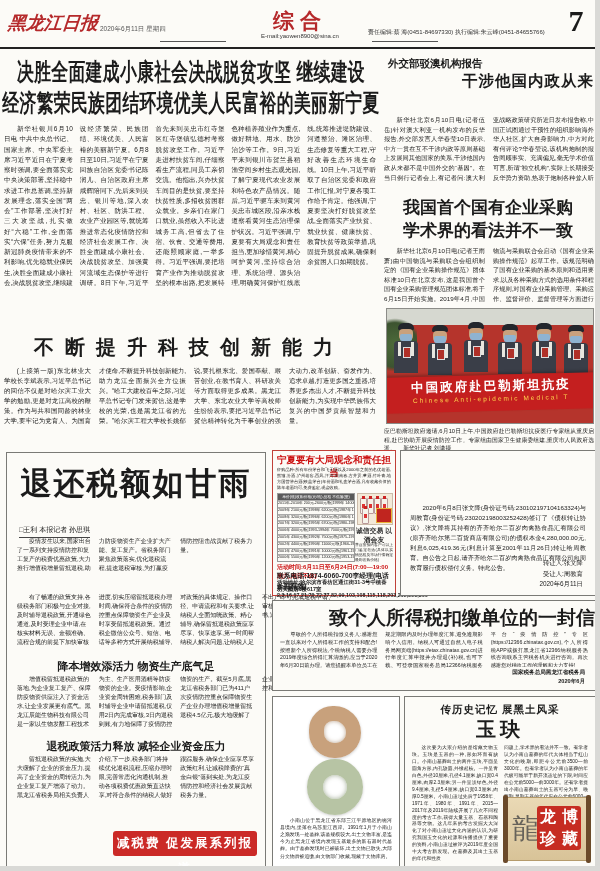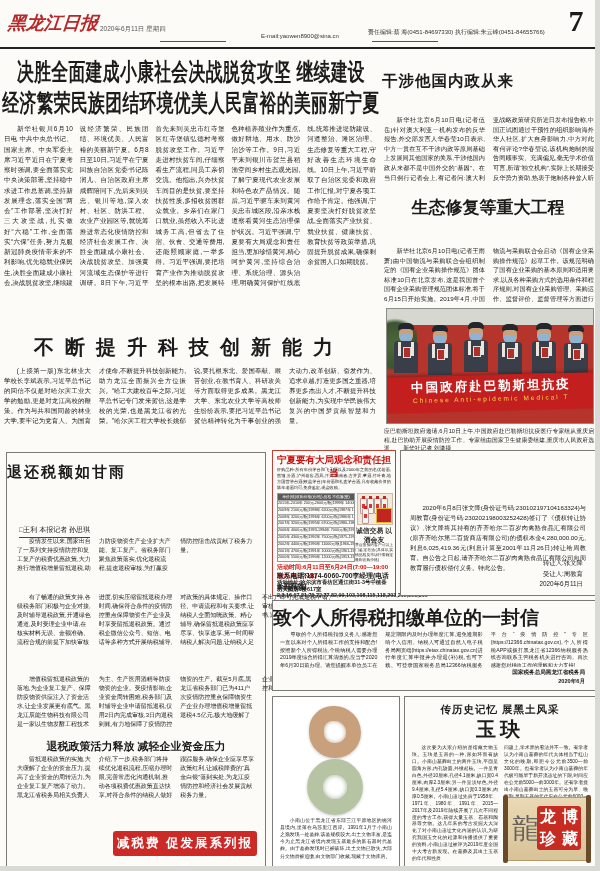--- a/index.html
+++ b/index.html
@@ -23,21 +23,21 @@
   .header-rule{left:0;top:47px;width:595px;height:2px;background:#222;}
 
   
   .lead-h{left:2px;top:56px;width:540px;transform:scaleX(0.70);transform-origin:0 0;
           font-size:24px;font-weight:bold;line-height:31px;text-align:center;letter-spacing:0.5px;}
   .lead-body{left:4px;top:124px;width:372px;height:208px;column-count:5;column-gap:7px;
              font-size:6.5px;line-height:1.58;text-indent:2em;}
 
   
   .kick{left:388px;top:57px;width:204px;font-size:10.5px;font-weight:bold;}
-  .dip-h{left:382px;top:71px;width:212px;font-size:15.5px;font-weight:bold;line-height:20px;text-align:left;letter-spacing:1px;}
+  .dip-h{left:382px;top:71px;width:212px;font-size:15.5px;font-weight:bold;line-height:20px;text-align:right;letter-spacing:1px;}
   .dip-body{left:384px;top:115px;width:210px;height:76px;column-count:2;column-gap:8px;
             font-size:6.2px;line-height:1.55;text-indent:2em;}
   .proc-h{left:382px;top:196px;width:212px;font-size:17px;font-weight:bold;line-height:23px;text-align:center;}
   .proc-body{left:384px;top:246px;width:210px;height:60px;column-count:2;column-gap:8px;
              font-size:6.2px;line-height:1.55;text-indent:2em;}
 
   
   .photo{left:386px;top:308px;width:206px;height:114px;background:#b5342c;overflow:hidden;border:1px solid #8c8c88;}
   .photo-ceiling{left:0;top:0;width:206px;height:16px;background:#d6d8d0;}
   .photo-plant{left:-14px;top:6px;width:44px;height:60px;background:radial-gradient(circle,#4d6b3a 0%,#3c5330 60%,transparent 72%);}
@@ -56,21 +56,21 @@
   .cap-credit{margin-left:6px;color:#222;}
 
   
   .sci-h{left:0;top:334px;width:378px;font-size:20px;font-weight:bold;letter-spacing:11px;text-align:center;}
   .sci-body{left:4px;top:366px;width:372px;height:80px;column-count:4;column-gap:8px;
             font-size:6.4px;line-height:1.55;text-indent:2em;}
 
   
   .boxed{border:1px solid #7a7a76;background:#fcfbf7;}
   .tax-box{left:6px;top:452px;width:258px;height:413px;}
-  .tax-h{position:absolute;left:0;width:258px;font-size:15px;font-weight:bold;letter-spacing:2px;}
+  .tax-h{position:absolute;left:0;width:258px;font-size:31px;font-weight:bold;text-align:center;letter-spacing:2px;}
   .tax-byline{position:absolute;left:12px;top:72px;font-size:7px;border-bottom:1px solid #444;padding-bottom:2px;}
   .tax-intro{position:absolute;left:10px;top:84px;width:238px;height:36px;column-count:3;column-gap:7px;
              font-size:6px;line-height:1.5;text-indent:2em;}
   .tax-sub{position:absolute;left:0;width:258px;font-size:11px;font-weight:bold;text-align:center;}
   .tax-sec{position:absolute;left:10px;width:238px;column-count:3;column-gap:7px;
            font-size:6px;line-height:1.5;text-indent:2em;}
   .tax-banner{position:absolute;left:106px;top:378px;width:144px;height:25px;background:#cb2a27;border-radius:3px;
               color:#fff;font-weight:bold;font-size:12.5px;text-align:center;line-height:25px;letter-spacing:2px;}
 
   
@@ -93,21 +93,21 @@
   .mt-route{position:absolute;left:4px;top:134px;width:114px;font-size:5.4px;font-weight:bold;line-height:1.35;}
 
   
   .debt-box{left:400px;top:450px;width:194px;height:144px;}
   .debt-h{position:absolute;left:0;top:8px;width:194px;font-size:15px;font-weight:bold;text-align:center;line-height:20px;}
   .debt-body{position:absolute;left:9px;top:52px;width:176px;font-size:6.2px;line-height:1.62;text-indent:2em;text-align:justify;}
   .debt-sign{position:absolute;right:12px;bottom:6px;font-size:6.4px;line-height:1.6;text-align:right;}
 
   
   .letter-box{left:272px;top:600px;width:322px;height:89px;}
-  .letter-h{position:absolute;left:0;top:4px;width:322px;font-size:19px;font-weight:bold;text-align:left;}
+  .letter-h{position:absolute;left:0;top:4px;width:322px;font-size:19px;font-weight:bold;text-align:right;}
   .letter-body{position:absolute;left:7px;top:30px;width:308px;height:54px;column-count:3;column-gap:8px;
                font-size:5.2px;line-height:1.5;text-indent:2em;text-align:justify;}
   .letter-sign{position:absolute;right:8px;bottom:4px;font-size:5.6px;font-weight:bold;text-align:right;
                background:#fcfbf7;padding:1px 2px;line-height:1.5;}
 
   
   .jade-box{left:272px;top:696px;width:126px;height:170px;background:#fff;}
   .ring{position:absolute;border-radius:50%;}
   .ring1{left:36px;top:9px;width:22px;height:22px;border:15px solid #c8a17c;border-radius:47% 53% 50% 50%;
          box-shadow:inset 0 0 4px rgba(120,80,40,.5),0 1px 3px rgba(0,0,0,.2);}
@@ -131,40 +131,43 @@
         display:grid;grid-template-columns:1fr 1fr;align-items:center;justify-items:center;
         color:#fff;font-weight:bold;font-size:16px;font-family:"Liberation Serif","DejaVu Serif",serif;}
 </style>
 </head>
 <body>
 
 <div class="page">
 
   <div class="abs masthead">黑龙江日报</div>
   <div class="abs dateline">2020年6月11日 星期四</div>
+  <div class="abs section-name">综合</div>
   <div class="abs section-email">E-mail:yaowen8900@sina.cn</div>
   <div class="abs hline-center" style="left:160px;width:66px;"></div>
   <div class="abs hline-center" style="left:372px;width:66px;"></div>
   <div class="abs editors">责任编辑:蔡 海(0451-84697330)  执行编辑:朱云峰(0451-84655766)</div>
   <div class="abs pageno">7</div>
   <div class="abs header-rule"></div>
 
   <div class="abs lead-h">
     <div>决胜全面建成小康社会决战脱贫攻坚 继续建设</div>
     <div>经济繁荣民族团结环境优美人民富裕的美丽新宁夏</div>
   </div>
   <div class="abs lead-body j">新华社银川6月10日电 中共中央总书记、国家主席、中央军委主席习近平近日在宁夏考察时强调,要全面落实党中央决策部署,坚持稳中求进工作总基调,坚持新发展理念,落实全国“两会”工作部署,坚决打好三大攻坚战,扎实做好“六稳”工作,全面落实“六保”任务,努力克服新冠肺炎疫情带来的不利影响,优先稳就业保民生,决胜全面建成小康社会,决战脱贫攻坚,继续建设经济繁荣、民族团结、环境优美、人民富裕的美丽新宁夏。6月8日至10日,习近平在宁夏回族自治区党委书记陈润儿、自治区政府主席咸辉陪同下,先后来到吴忠、银川等地,深入农村、社区、防洪工程、农业产业园区等,就统筹推进常态化疫情防控和经济社会发展工作、决胜全面建成小康社会、决战脱贫攻坚、加强黄河流域生态保护等进行调研。8日下午,习近平首先来到吴忠市红寺堡区红寺堡镇弘德村考察脱贫攻坚工作。习近平走进村扶贫车间,仔细察看生产流程,同员工亲切交流。他指出,兴办扶贫车间目的是扶贫,要坚持扶贫性质,多招收贫困群众就业。乡亲们在家门口就业,虽然收入不比进城务工高,但省去了住宿、伙食、交通等费用,还能照顾家庭,一举多得。习近平强调,要把培育产业作为推动脱贫攻坚的根本出路,把发展特色种植养殖业作为重点,做好耕地、用水、防沙治沙等工作。9日,习近平来到银川市贺兰县稻渔空间乡村生态观光园,了解宁夏现代农业发展和特色农产品情况。随后,习近平驱车来到黄河吴忠市城区段,沿亲水栈道察看黄河生态治理保护状况。习近平强调,宁夏要有大局观念和责任担当,更加珍惜黄河,精心呵护黄河,坚持综合治理、系统治理、源头治理,明确黄河保护红线底线,统筹推进堤防建设、河道整治、滩区治理、生态修复等重大工程,守好改善生态环境生命线。10日上午,习近平听取了自治区党委和政府工作汇报,对宁夏各项工作给予肯定。他强调,宁夏要坚决打好脱贫攻坚战,全面落实产业扶贫、就业扶贫、健康扶贫、教育扶贫等政策举措,巩固提升脱贫成果,确保剩余贫困人口如期脱贫。</div>
 
+  <div class="abs kick">外交部驳澳机构报告</div>
   <div class="abs dip-h">
     <div>干涉他国内政从来</div>
   </div>
   <div class="abs dip-body j">新华社北京6月10日电(记者伍岳)针对澳大利亚一机构发布的反华报告,外交部发言人华春莹10日表示,中方一贯在互不干涉内政等原则基础上发展同其他国家的关系,干涉他国内政从来都不是中国外交的“基因”。在当日例行记者会上,有记者问:澳大利亚战略政策研究所近日发布报告称,中国正试图通过干预性的组织影响海外华人社区,扩大自身影响力,中方对此有何评论?华春莹说,该机构炮制的报告罔顾事实、充满偏见,毫无学术价值可言,所谓“独立机构”,实际上长期接受反华势力资助,热衷于炮制各种耸人听闻的反华“报告”,早已成为国际社会的笑柄。</div>
 
   <div class="abs proc-h">
-    <div>生态修复等重大工程</div>
+    <div>我国首个国有企业采购</div>
+    <div>学术界的看法并不一致</div>
   </div>
   <div class="abs proc-body j">新华社北京6月10日电(记者王雨萧)由中国物流与采购联合会组织制定的《国有企业采购操作规范》团体标准10日在北京发布,这是我国首个国有企业采购管理规范团体标准,将于6月15日开始实施。2019年4月,中国物流与采购联合会启动《国有企业采购操作规范》起草工作。该规范明确了国有企业采购的基本原则和适用要求,以及各种采购方式的选用条件和程序规则,对国有企业采购管理、采购运作、监督评价、监督管理等方面进行了规范,是企业采购管理和监督体系建设的指导文件,二者互为补充,配套使用,共同构建国有企业采购管理和操作的制度体系。</div>
 
   <div class="abs photo">
     <div class="abs photo-ceiling"></div>
     <div class="abs photo-plant"></div>
     <div class="abs person" style="left:6px;top:14px;">
         <div class="cap"></div>
         <div class="face"></div>
         <div class="mask"></div>
@@ -229,20 +232,21 @@
   </div>
 
   <div class="abs sci-h">不断提升科技创新能力</div>
   <div class="abs sci-body j">(上接第一版)东北林业大学校长李斌表示,习近平总书记的回信不仅是对哈尔滨工业大学的勉励,更是对龙江高校的鞭策。作为与共和国同龄的林业大学,要牢记为党育人、为国育才使命,不断提升科技创新能力,助力龙江全面振兴全方位振兴。“哈工大建校百年之际,习近平总书记专门发来贺信,这是学校的光荣,也是黑龙江省的光荣。”哈尔滨工程大学校长姚郁说,要扎根东北、爱国奉献、艰苦创业,在教书育人、科研攻关等方面取得更多成果。黑龙江大学、东北农业大学等高校师生纷纷表示,要把习近平总书记贺信精神转化为干事创业的强大动力,改革创新、奋发作为、追求卓越,打造更多国之重器,培养更多杰出人才,不断提升科技创新能力,为实现中华民族伟大复兴的中国梦贡献智慧和力量。</div>
 
   <div class="abs boxed tax-box">
     <div class="tax-h" style="top:10px;">退还税额如甘雨</div>
     <div class="tax-byline">□王利 本报记者 孙思琪</div>
     <div class="tax-intro">疫情发生以来,国家出台了一系列支持疫情防控和复工复产的税费优惠政策,大力推行增值税增量留抵退税,助力防疫物资生产企业扩大产能、复工复产。省税务部门聚焦政策落实,优化退税流程,提速退税审核,为打赢疫情防控阻击战贡献了税务力量。</div>
     <div class="tax-sec" style="top:140px;height:62px;">有了畅通的政策支持,各级税务部门积极与企业对接,及时辅导退税政策,开通绿色通道,及时受理企业申请,在核实材料无误、金额准确、流程合规的前提下加快审核进度,切实压缩留抵退税办理时间,确保符合条件的疫情防控重点保障物资生产企业及时享受留抵退税政策。通过税企微信公众号、短信、电话等多种方式开展纳税辅导,对政策的具体规定、操作口径、申请流程和有关要求,让纳税人全面知晓政策、精心辅导,确保留抵退税政策应享尽享、快享速享,第一时间帮纳税人解决问题,让纳税人足不出户即可完成退税申请、审核、复核、开具收入退还书,退税款直达企业账户。</div>
+    <div class="tax-sub" style="top:206px;">降本增效添活力 物资生产底气足</div>
     <div class="tax-sec" style="top:222px;height:60px;">增值税留抵退税政策的落地,为企业复工复产、保障防疫物资供应注入了资金活水,让企业发展更有底气。黑龙江辰能生物科技有限公司是一家以生物发酵工程技术为主、生产医用酒精等防疫物资的企业。受疫情影响,企业资金周转困难,税务部门及时辅导企业申请留抵退税,仅用2日内完成审核,3日内退税到账,有力地保障了疫情防控物资的生产。截至5月底,黑龙江省税务部门已为411户次疫情防控重点保障物资生产企业办理增值税增量留抵退税4.5亿元,极大地缓解了企业的资金压力,助力疫情防控和经济社会发展。</div>
     <div class="tax-sub" style="top:286px;">退税政策活力释放 减轻企业资金压力</div>
     <div class="tax-sec" style="top:302px;height:72px;">留抵退税政策的实施,大大缓解了企业的资金压力,提高了企业资金的周转活力,为企业复工复产增添了动力。黑龙江省税务局相关负责人介绍,下一步,税务部门将持续优化退税流程,压缩办理时限,完善常态化沟通机制,推动各项税费优惠政策直达快享,对符合条件的纳税人做好跟踪服务,确保企业应享尽享政策红利,让减税降费的“真金白银”落到实处,为龙江疫情防控和经济社会发展贡献税务力量。</div>
     <div class="tax-banner">减税费 促发展系列报道</div>
   </div>
 
   <div class="abs mt-box">
     <div class="mt-title">宁夏要有大局观念和责任担当</div>
     <div class="mt-intro">征购品种:所有年份茅台和飞天酒以及2000年之前的名优老酒,熊猫,汾酒,泸州老窖,西凤,洋河,剑南春,古井贡,董酒,竹叶青,地方国营茅台酒(铁盖茅台)年份酒和礼盒茅台酒,凡有收藏价值的陈年老酒均可,免费鉴定,现金收购。</div>
     <div class="mt-table">

